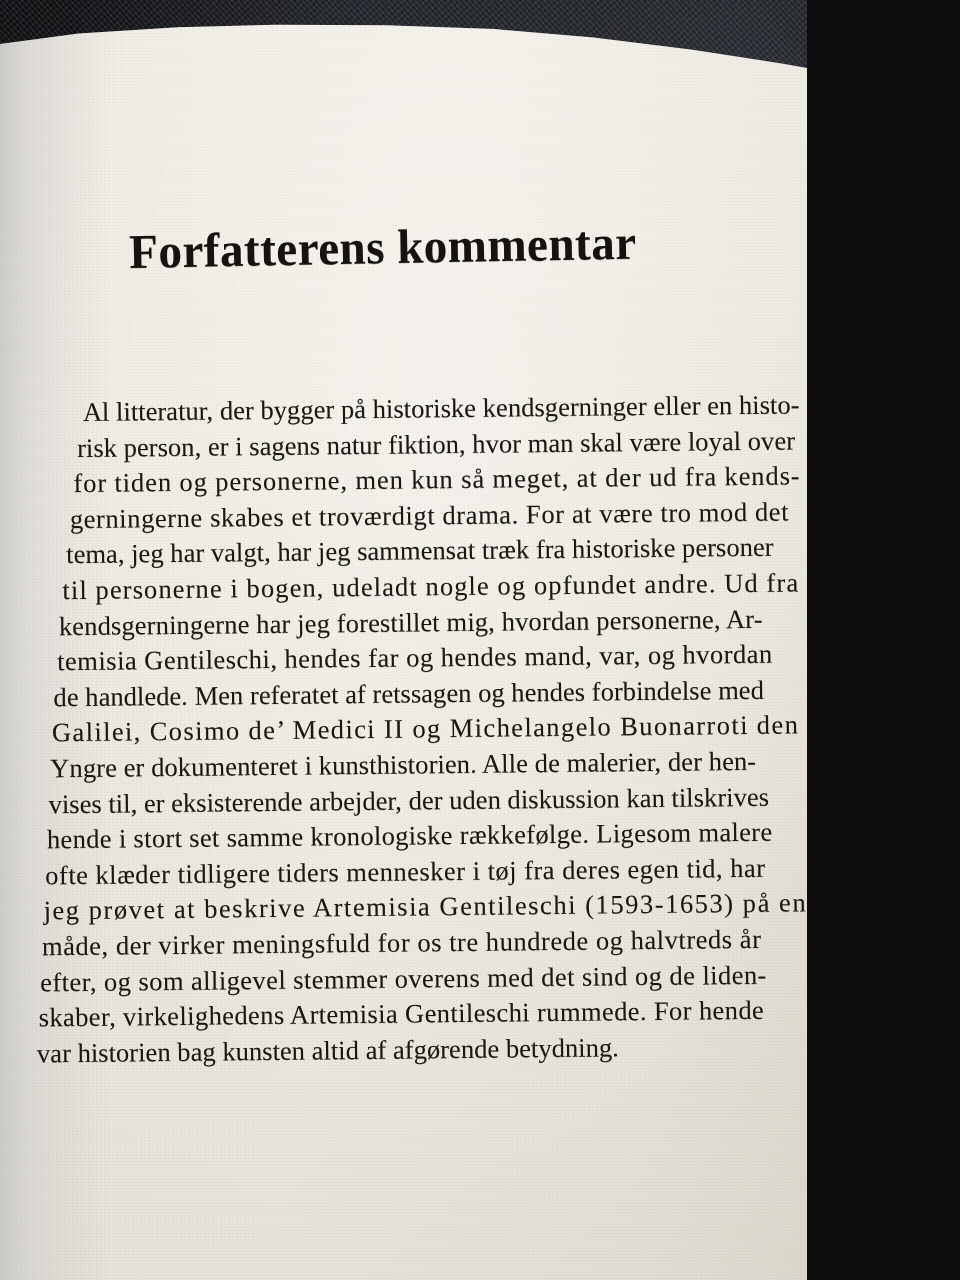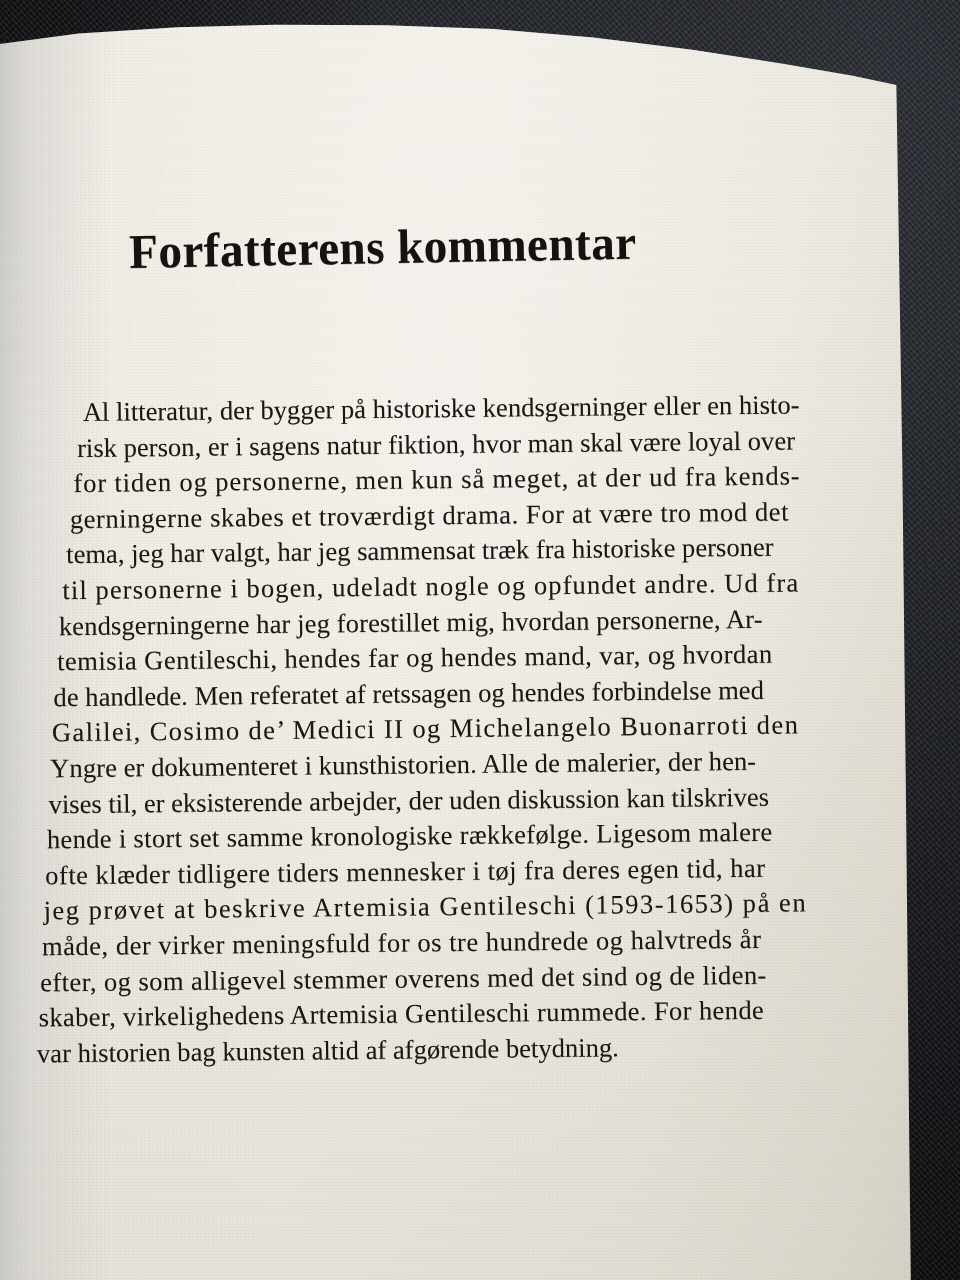--- a/index.html
+++ b/index.html
@@ -4,21 +4,21 @@
 <title>Forfatterens kommentar</title>
 <style>
   html, body {
     margin: 0;
     padding: 0;
     background: #0d0d0f;
   }
 
   #scene {
     position: relative;
-    width: 960px;
+    width: 807px;
     height: 1280px;
     overflow: hidden;
     background: #f0abfc;
     font-family: "Liberation Serif", "DejaVu Serif", serif;
   }
 
   
   .backdrop {
     position: absolute;
     inset: 0;

